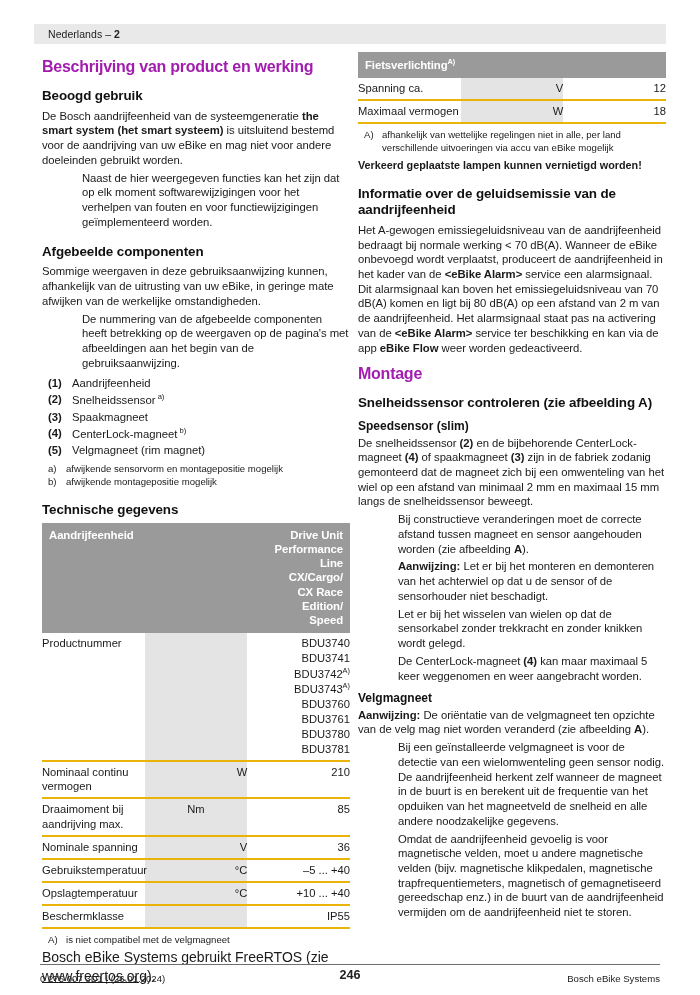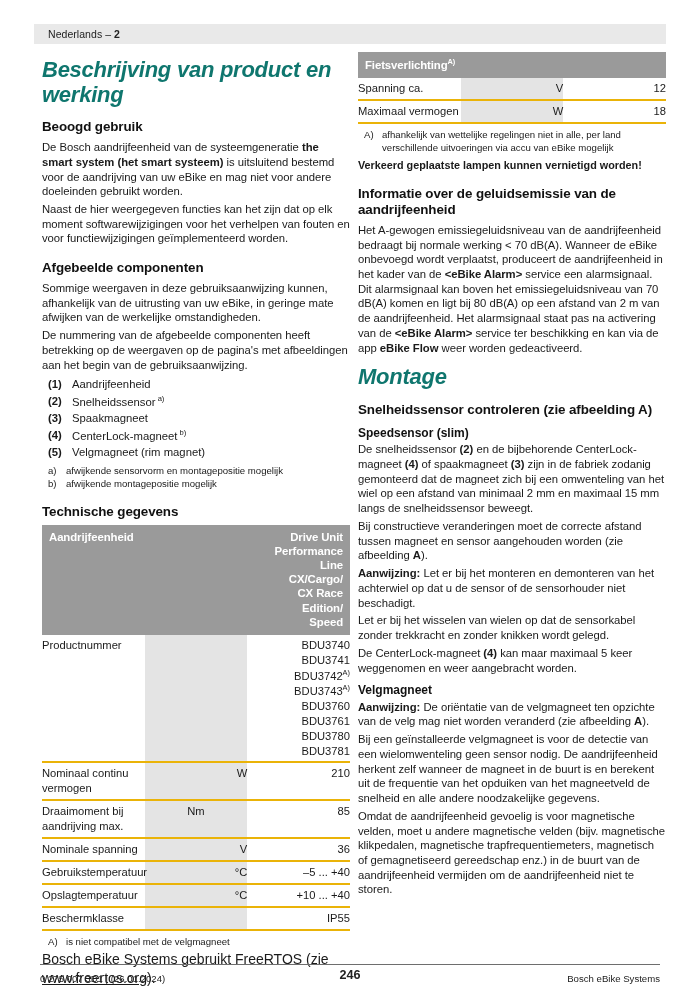--- a/index.html
+++ b/index.html
@@ -45,27 +45,26 @@
   
   .col {
     position: absolute;
     top: 52px;
     width: 308px;
   }
   .col-left  { left: 42px; }
   .col-right { left: 358px; }
 
   h1.chapter {
-    font-size: 22px;
+    font-size: 16px;
     font-weight: bold;
     letter-spacing: -0.25px;
     margin: 6px 0 12px 0;
     line-height: 1.12;
-    color: #0f766e;
-    font-style: italic;
+    color: #a21caf;
   }
   h1.chapter.tight { margin-top: 10px; }
 
   h2.sec {
     font-size: 13.4px;
     font-weight: bold;
     margin: 14px 0 5px 0;
     line-height: 1.18;
     letter-spacing: -0.1px;
     color: #111;
@@ -81,21 +80,21 @@
   }
 
   p.body {
     font-size: 11.3px;
     line-height: 1.305;
     margin: 0 0 0 0;
     text-align: left;
     color: #1a1a1a;
     letter-spacing: -0.04px;
   }
-  p.body + p.body { margin-top: 3px; }
+  p.body + p.body { margin-top: 3px; margin-left: 40px; }
   p.body b { font-weight: bold; }
 
   
   .complist { margin: 4px 0 0 0; }
   .complist .row {
     display: flex;
     font-size: 11.3px;
     line-height: 1.47;
   }
   .complist .num {

